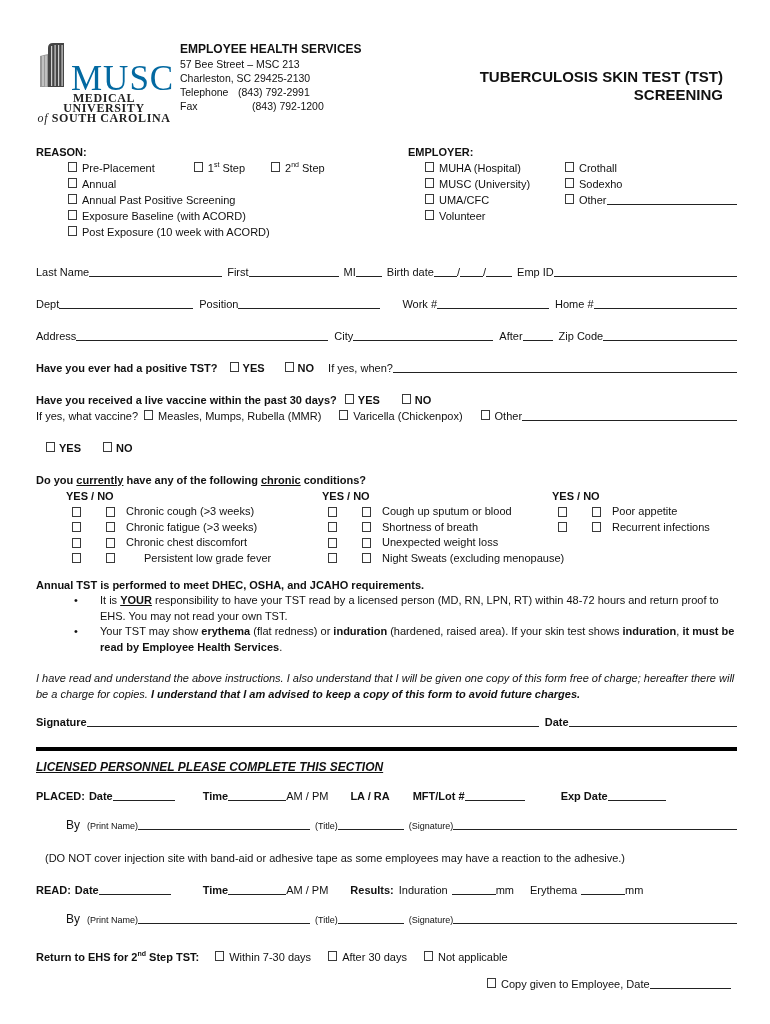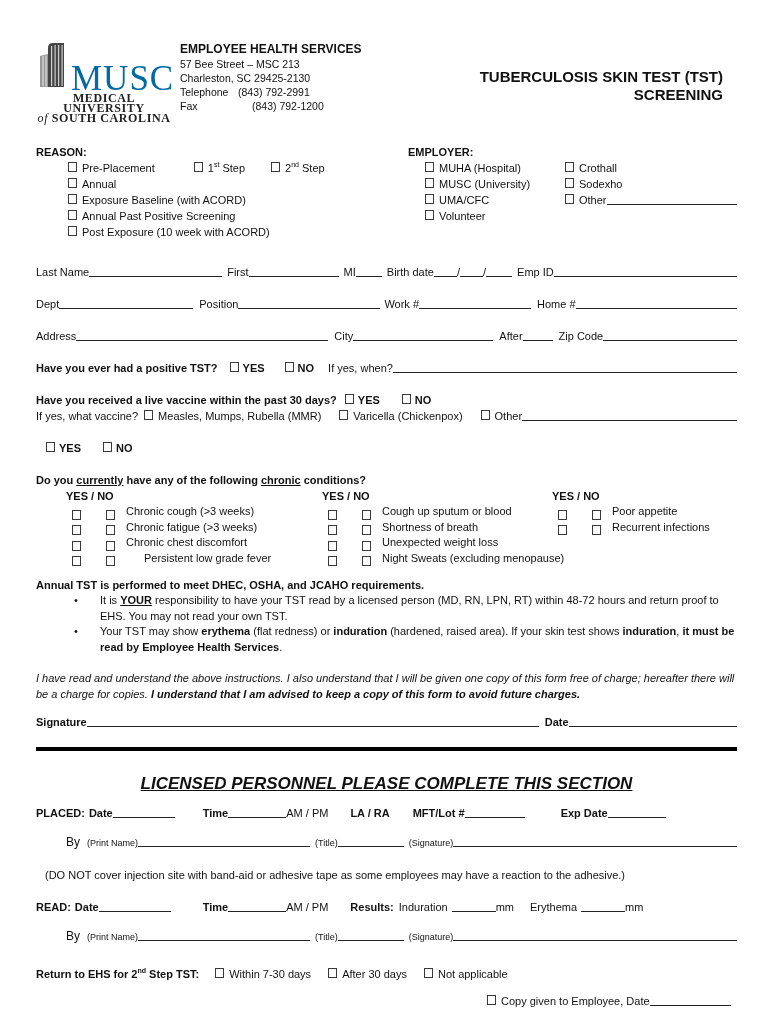--- a/index.html
+++ b/index.html
@@ -16,21 +16,21 @@
   .bl{display:inline-block;border-bottom:1px solid #222;height:1px;transform:translateY(1px)}
   .grow{flex:1 1 auto}
   .cb{display:inline-block;flex:none;width:7px;height:8px;border:1px solid #3a3a3a;background:#fff}
   sup{font-size:7px;line-height:0}
   .small{font-size:9px}
   .logo-acronym{font-family:Liberation Serif, serif;font-size:35px;line-height:26px;letter-spacing:1px;color:#0369a1}
   .logo-tag{font-family:"Liberation Serif",serif;font-size:12px;font-weight:bold;letter-spacing:.6px;line-height:10px;color:#222;text-align:center}
   .bullet{position:relative;margin-left:64px;width:636px;line-height:15.5px}
   .bullet::before{content:"\2022";position:absolute;left:-26px;top:0}
   .divider{height:4px;background:#000}
-  .cond-row{display:flex;align-items:flex-end;line-height:15.5px}
+  .cond-row{display:flex;align-items:center;line-height:15.5px}
 </style>
 </head>
 <body>
 
 <div class="page">
 
   <div class="row" style="align-items:flex-start">
     <div style="width:136px;flex:none">
       <div style="display:flex;align-items:flex-end">
         <span style="flex:none">
@@ -78,25 +78,25 @@
         <span><span>1</span><sup>st</sup><span> Step</span></span>
         <span class="cb" style="margin-left:26px;margin-right:5px"></span>
         <span><span>2</span><sup>nd</sup><span> Step</span></span>
       </div>
       <div class="row" style="margin-left:32px">
         <span class="cb" style="margin-right:5px"></span>
         <span>Annual</span>
       </div>
       <div class="row" style="margin-left:32px">
         <span class="cb" style="margin-right:5px"></span>
+        <span>Annual Past Positive Screening</span>
+      </div>
+      <div class="row" style="margin-left:32px">
+        <span class="cb" style="margin-right:5px"></span>
         <span>Exposure Baseline (with ACORD)</span>
-      </div>
-      <div class="row" style="margin-left:32px">
-        <span class="cb" style="margin-right:5px"></span>
-        <span>Annual Past Positive Screening</span>
       </div>
       <div class="row" style="margin-left:32px">
         <span class="cb" style="margin-right:5px"></span>
         <span>Post Exposure (10 week with ACORD)</span>
       </div>
     </div>
 
     <div class="grow">
       <div class="b">EMPLOYER:</div>
       <div class="row" style="margin-left:17px">
@@ -147,21 +147,21 @@
       <span class="bl" style="width:26px"></span>
       <span style="margin-left:5px">Emp ID</span>
       <span class="bl grow"></span>
     </div>
 
     <div class="row" style="margin-top:16px">
       <span>Dept</span>
       <span class="bl" style="width:134px"></span>
       <span style="margin-left:6px">Position</span>
       <span class="bl" style="width:142px"></span>
-      <span style="margin-left:4px">Work #</span>
+      <span style="margin-left:22px">Work #</span>
       <span class="bl" style="width:112px"></span>
       <span style="margin-left:6px">Home #</span>
       <span class="bl grow"></span>
     </div>
 
     <div class="row" style="margin-top:16px">
       <span>Address</span>
       <span class="bl" style="width:252px"></span>
       <span style="margin-left:6px">City</span>
       <span class="bl" style="width:140px"></span>
@@ -284,21 +284,21 @@
 
   <div class="row" style="margin-top:12px">
     <span class="b">Signature</span>
     <span class="bl" style="width:452px"></span>
     <span class="b" style="margin-left:6px">Date</span>
     <span class="bl grow"></span>
   </div>
 
   <div class="divider" style="margin-top:17px"></div>
 
-  <div class="b i" style="text-align:center;margin-top:25px;font-size:17px">
+  <div class="b i" style="margin-top:8px;font-size:12px">
     <span class="u">LICENSED PERSONNEL PLEASE COMPLETE THIS SECTION</span>
   </div>
 
   <div class="row" style="margin-top:13px">
     <span class="b">PLACED:</span>
     <span class="b" style="margin-left:4px">Date</span>
     <span class="bl" style="width:62px"></span>
     <span class="b" style="margin-left:28px">Time</span>
     <span class="bl" style="width:58px"></span>
     <span>AM / PM</span>

